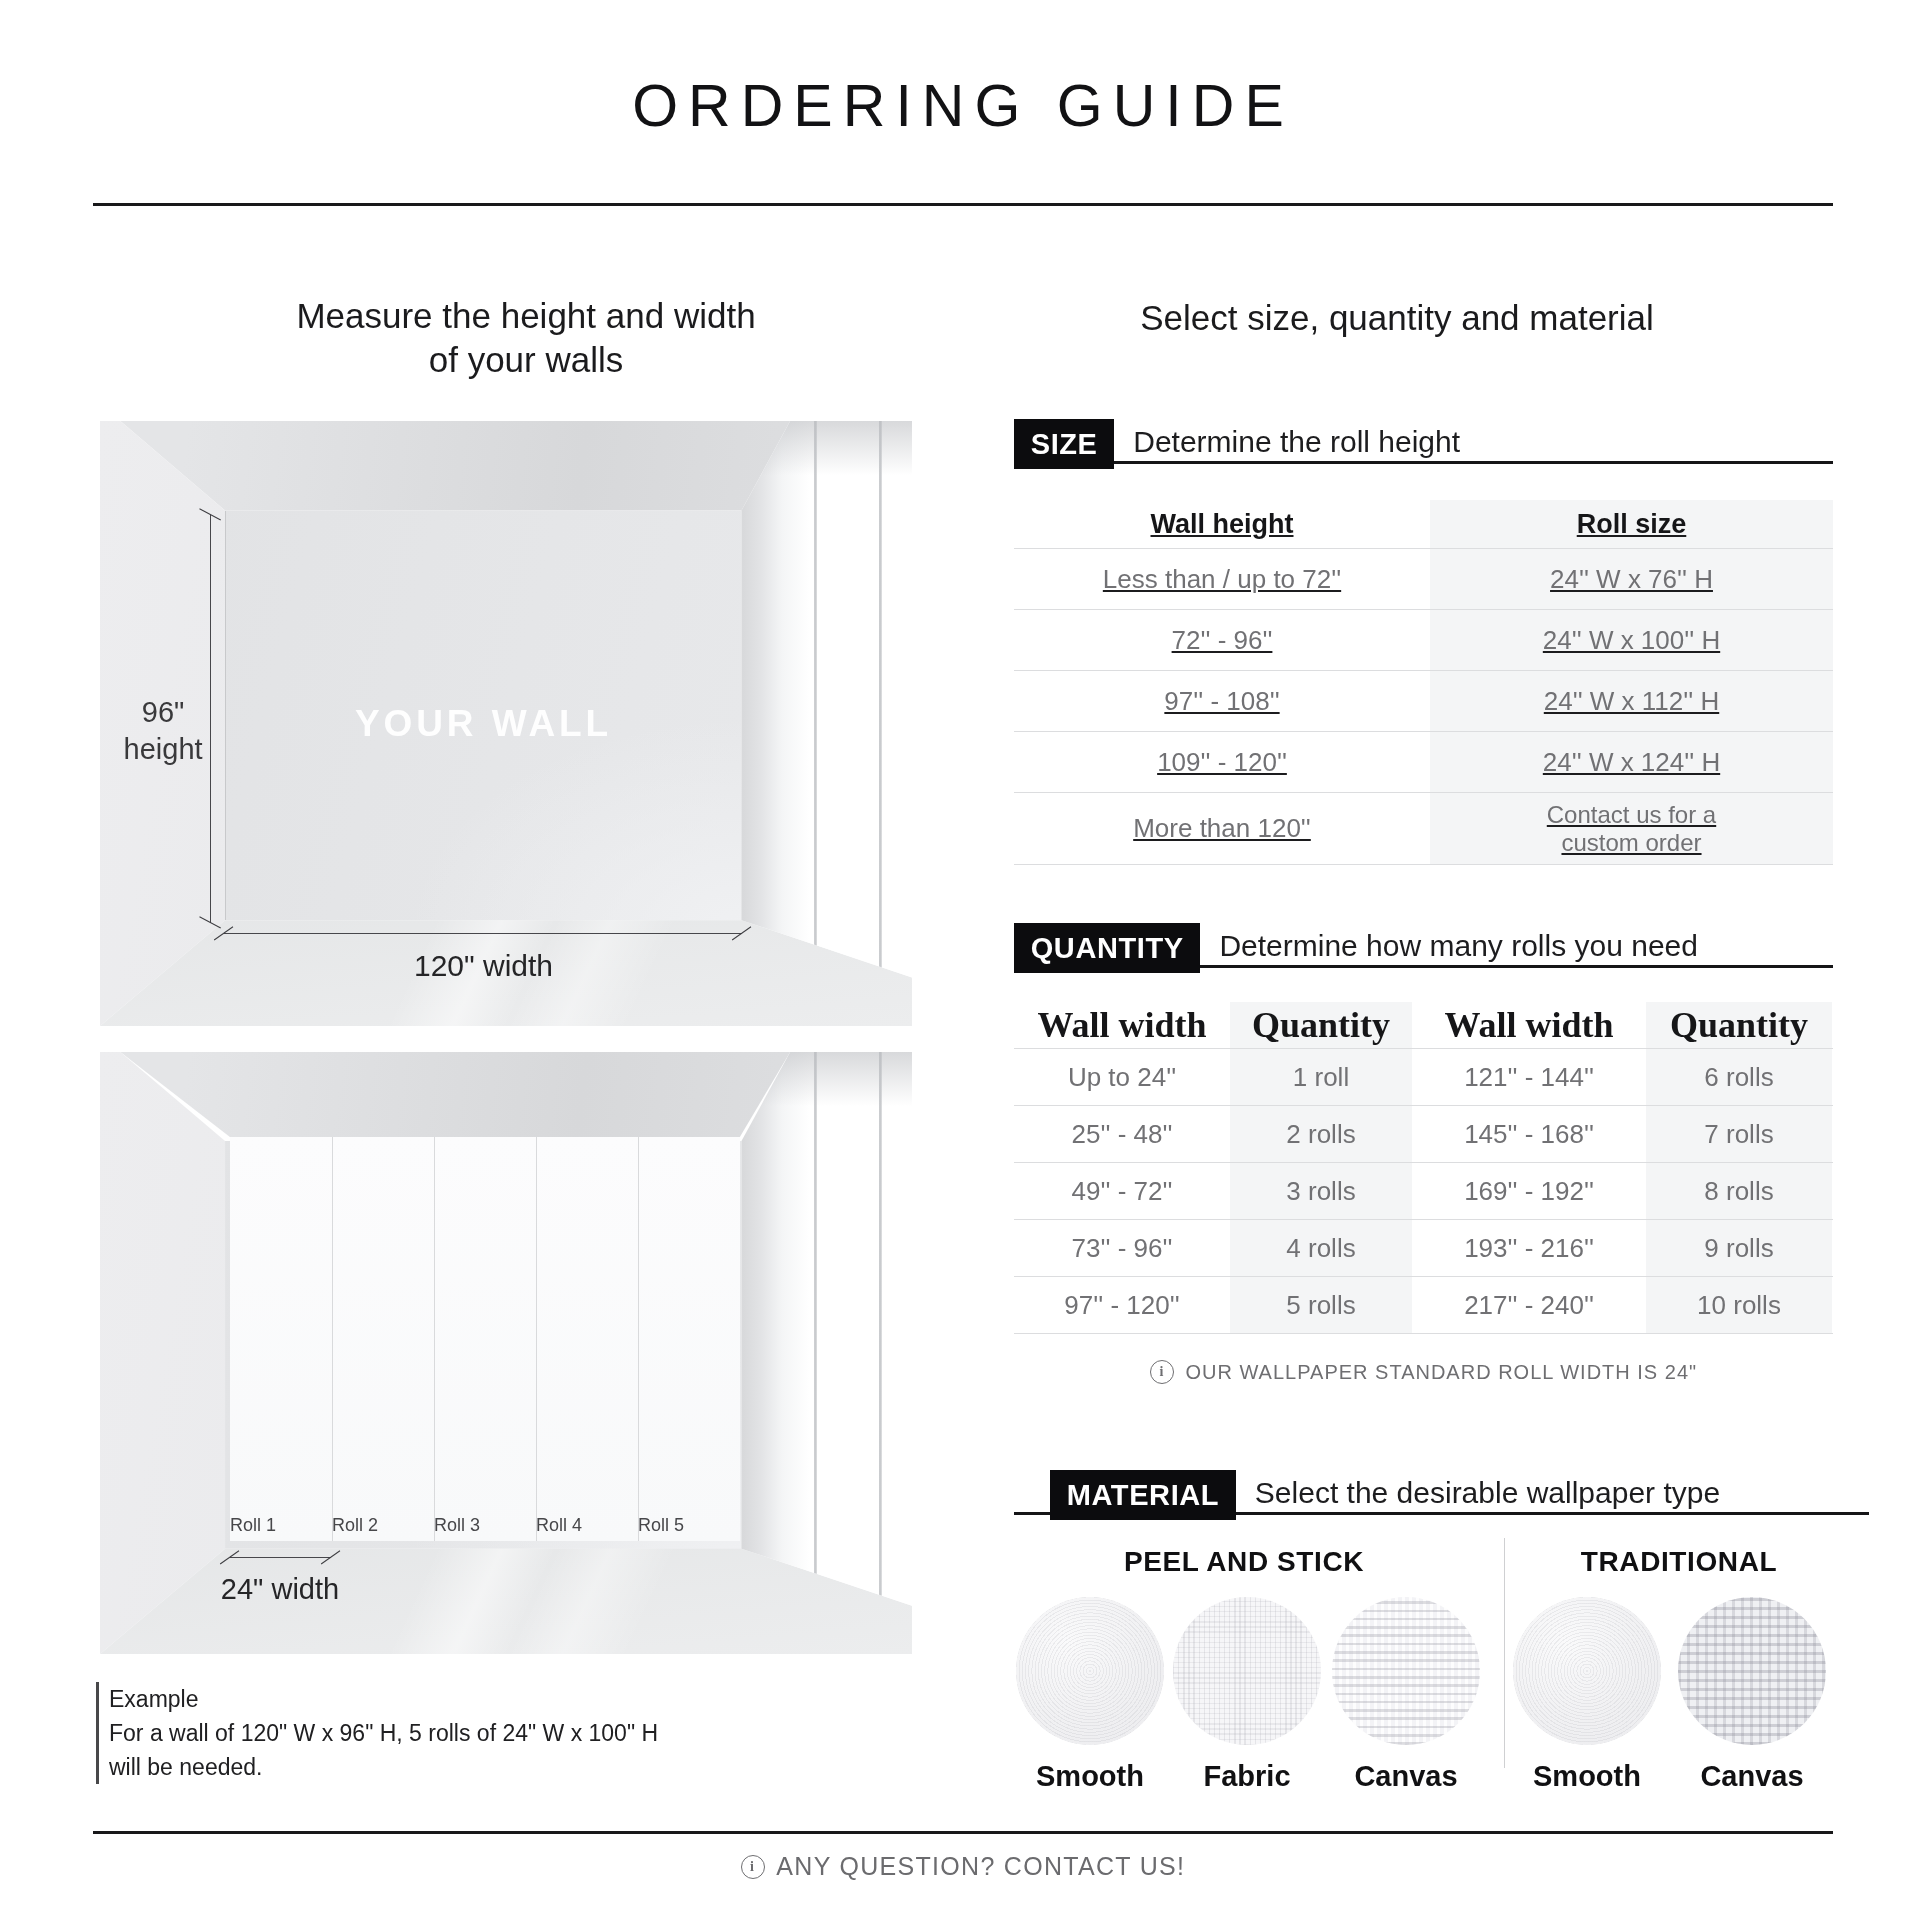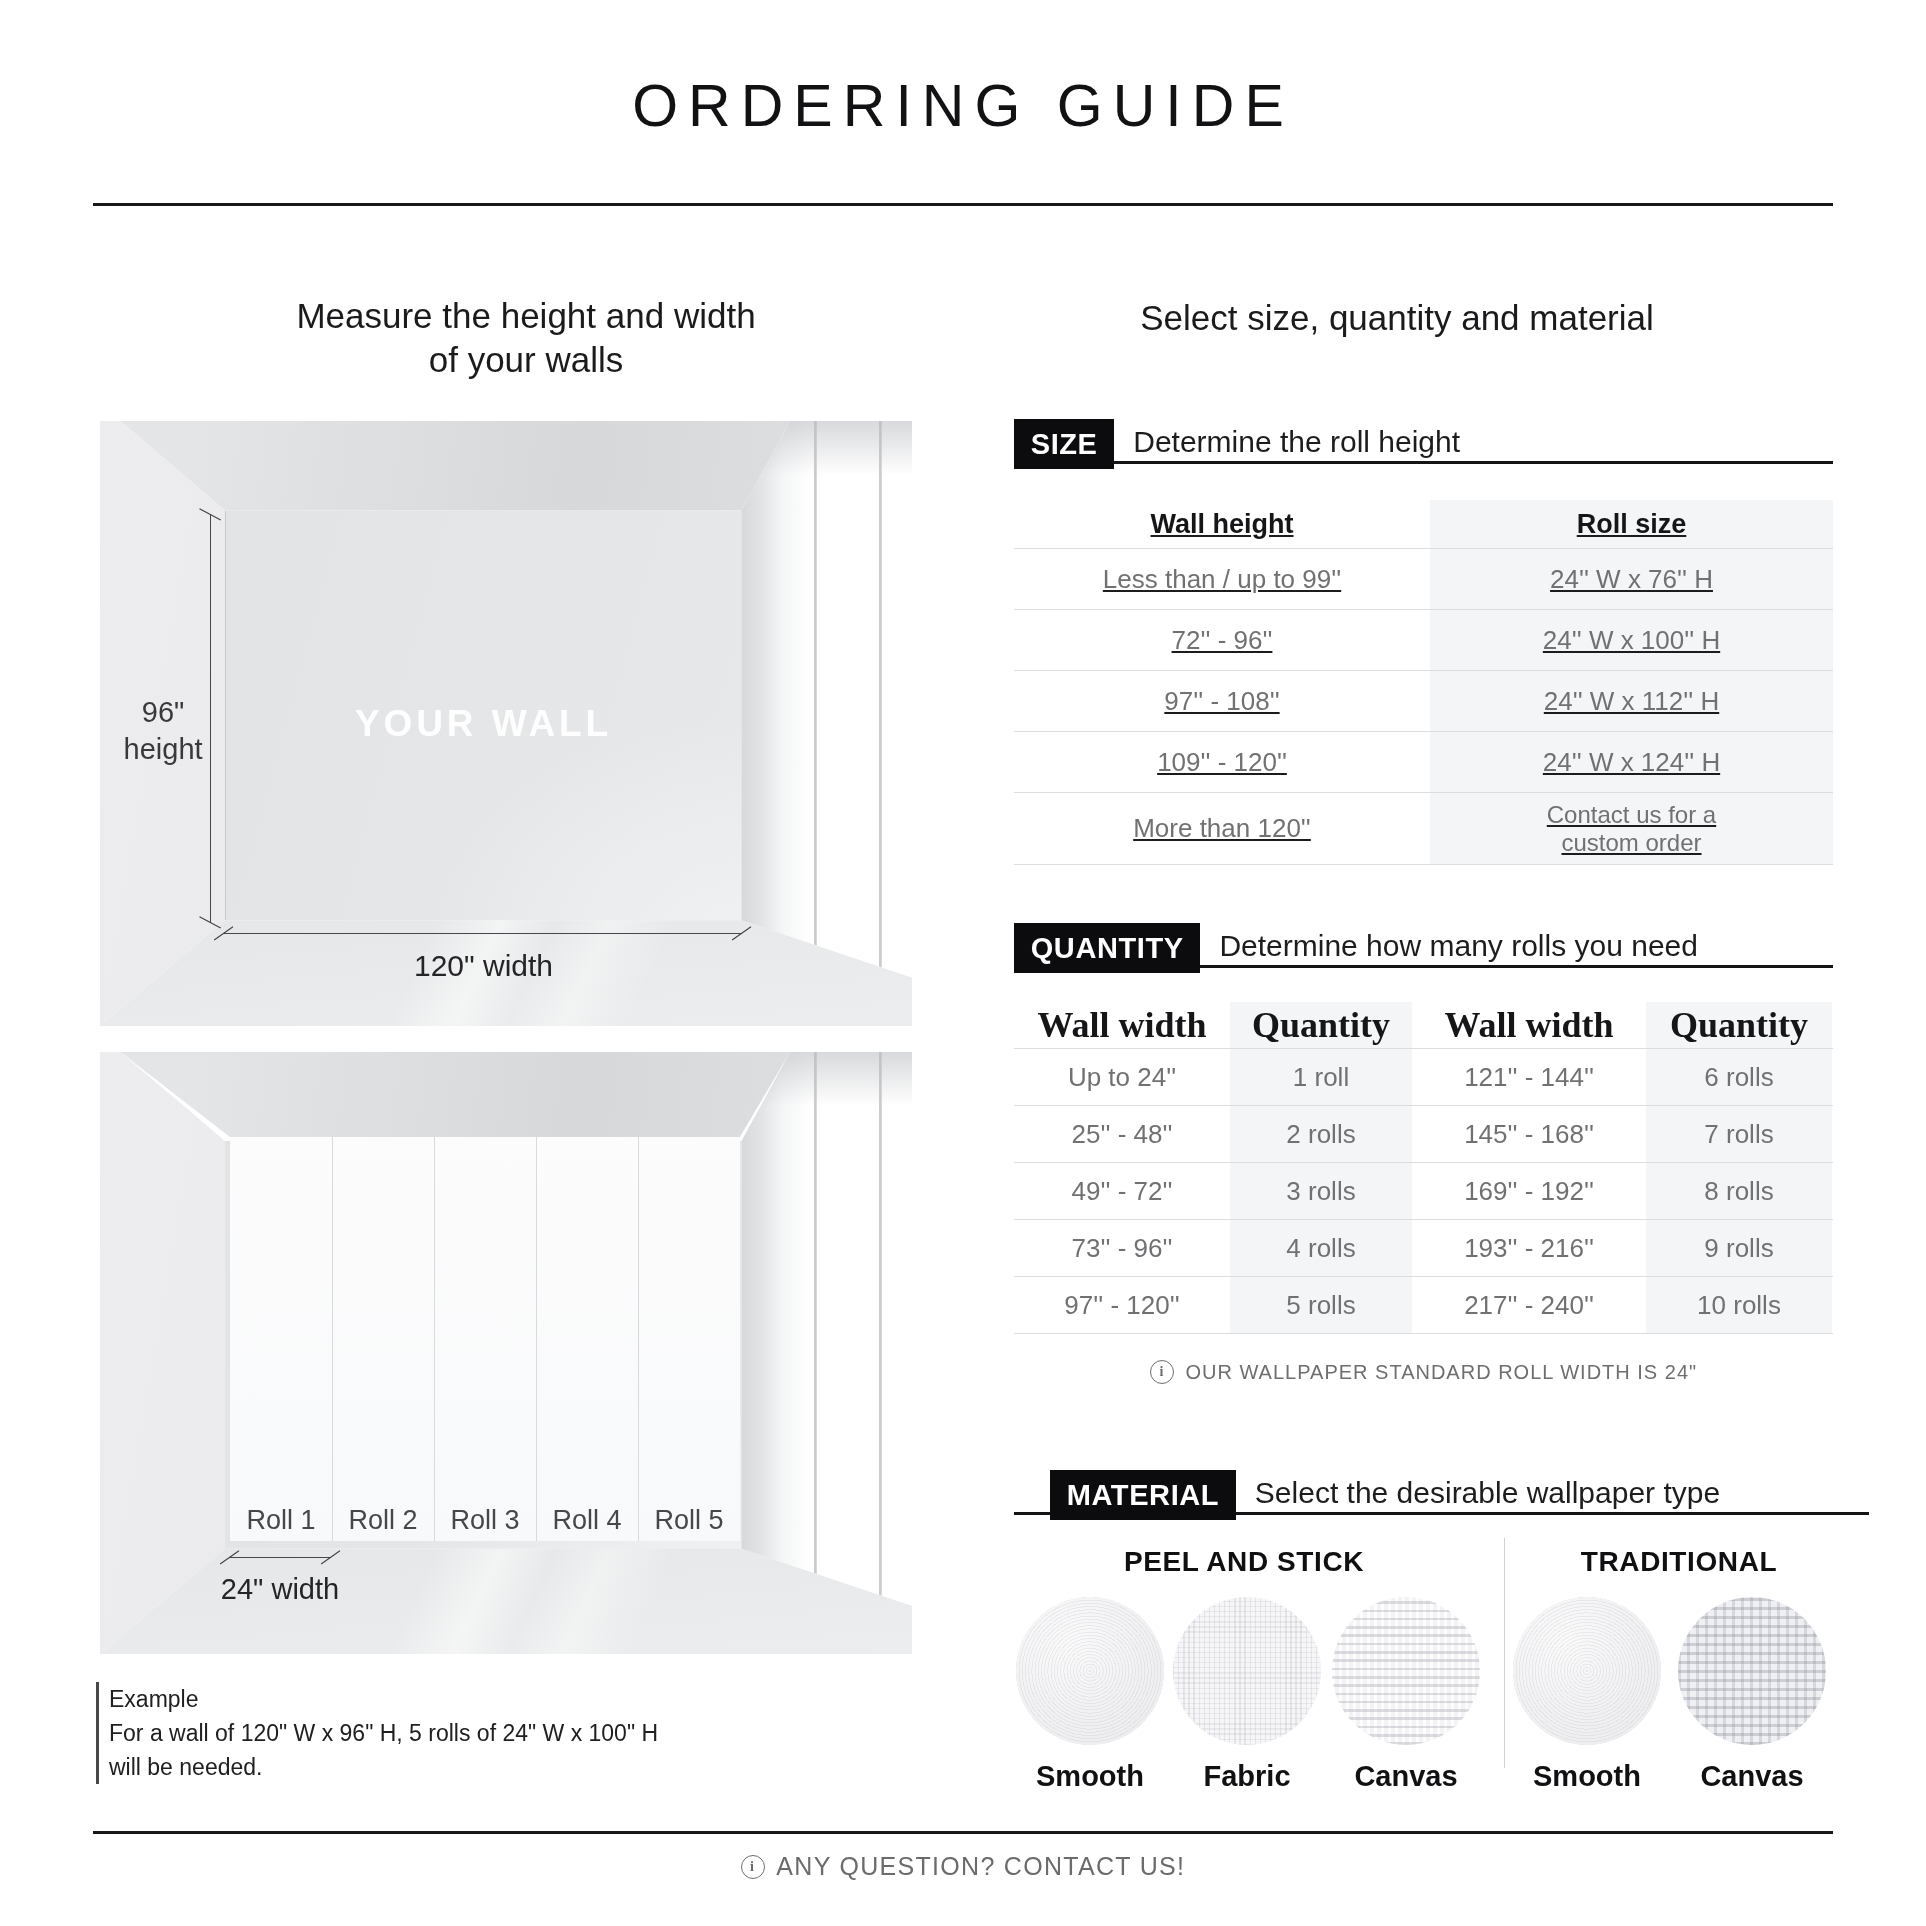--- a/index.html
+++ b/index.html
@@ -56,21 +56,21 @@
   .vtick{position:absolute;width:24.4px;height:1.3px;background:#3d3d41;left:-11.6px;transform:rotate(28deg);}
   .vtick.top{top:-0.6px;} .vtick.bot{bottom:-0.6px;}
   .width-label{position:absolute;left:125px;top:528px;width:517px;text-align:center;
                font-size:30px;color:#252527;}
 
   .panels{position:absolute;left:130px;top:85px;width:510px;height:404px;
           background:linear-gradient(180deg,#fcfcfd 0%,#f8f9fa 100%);}
   .panel-sep{position:absolute;top:0;bottom:0;width:1.3px;background:#d9dadc;}
   .ps1{left:102px;} .ps2{left:204px;} .ps3{left:306px;} .ps4{left:408px;}
   .roll-labels{position:absolute;left:0;right:0;bottom:5.1px;display:flex;}
-  .roll-labels div{flex:1;text-align:center;font-size:27px;color:#47474a;}
+  .roll-labels div{flex:1;font-size:18px;color:#47474a;}
   .mline24{position:absolute;left:130px;top:505px;width:101px;height:1.3px;background:#47474b;}
   .mline24 .tick{top:-11px;transform:rotate(55deg);}
   .mline24 .t-left{left:-0.6px;} .mline24 .t-right{right:-0.6px;}
   .width24-label{position:absolute;left:71px;top:521px;width:218px;text-align:center;
                  font-size:29px;color:#252527;}
 
   
   .example{position:absolute;left:96px;top:1682px;border-left:3.2px solid #48484a;
            padding-left:10px;font-size:23px;line-height:34px;color:#202022;}
 
@@ -215,21 +215,21 @@
     <div class="section-sub">Determine the roll height</div>
   </div>
 
   <div class="size-table">
     <div class="size-gray"></div>
     <div class="trow size-head">
       <div class="scol1">Wall height</div>
       <div class="scol2">Roll size</div>
     </div>
     <div class="trow size-row">
-      <div class="scol1">Less than / up to 99''</div>
+      <div class="scol1">Less than / up to 72''</div>
       <div class="scol2">24'' W x 76'' H</div>
     </div>
     <div class="trow size-row">
       <div class="scol1">72'' - 96''</div>
       <div class="scol2">24'' W x 100'' H</div>
     </div>
     <div class="trow size-row">
       <div class="scol1">97'' - 108''</div>
       <div class="scol2">24'' W x 112'' H</div>
     </div>

